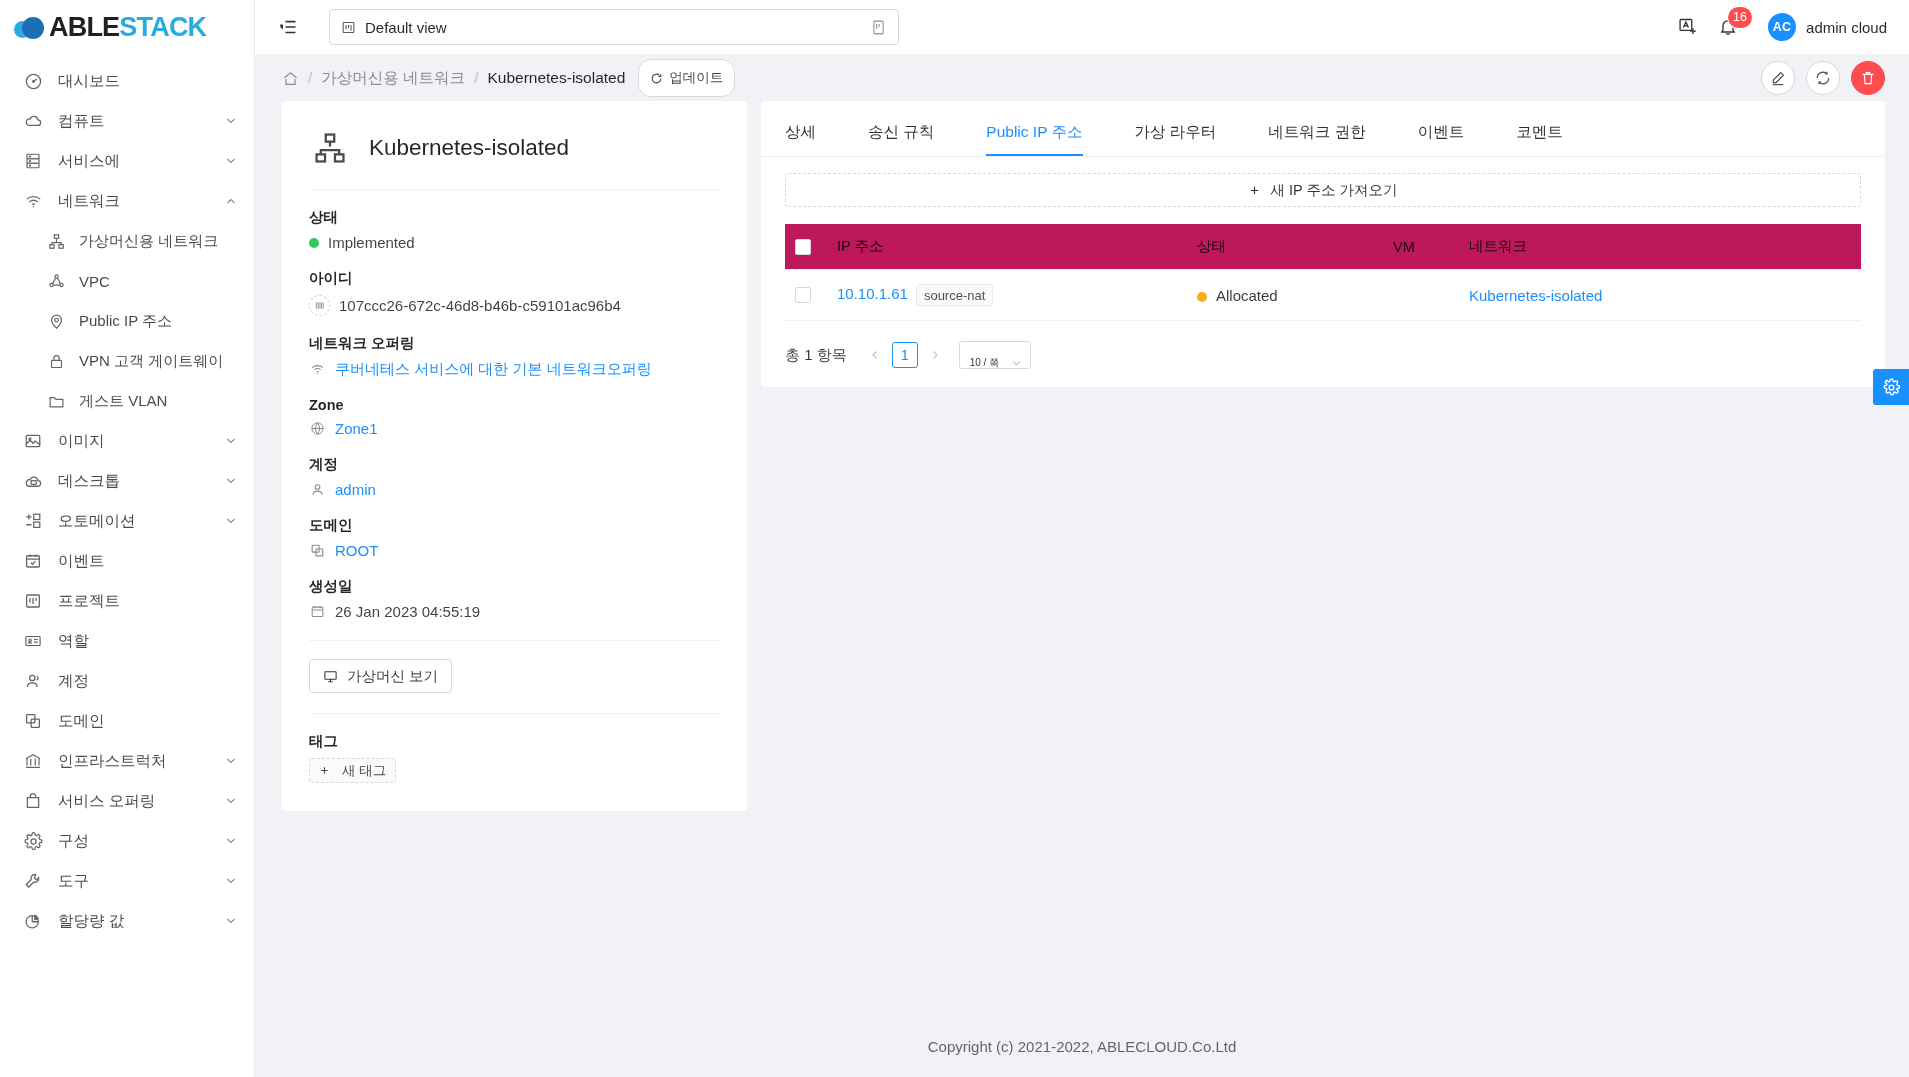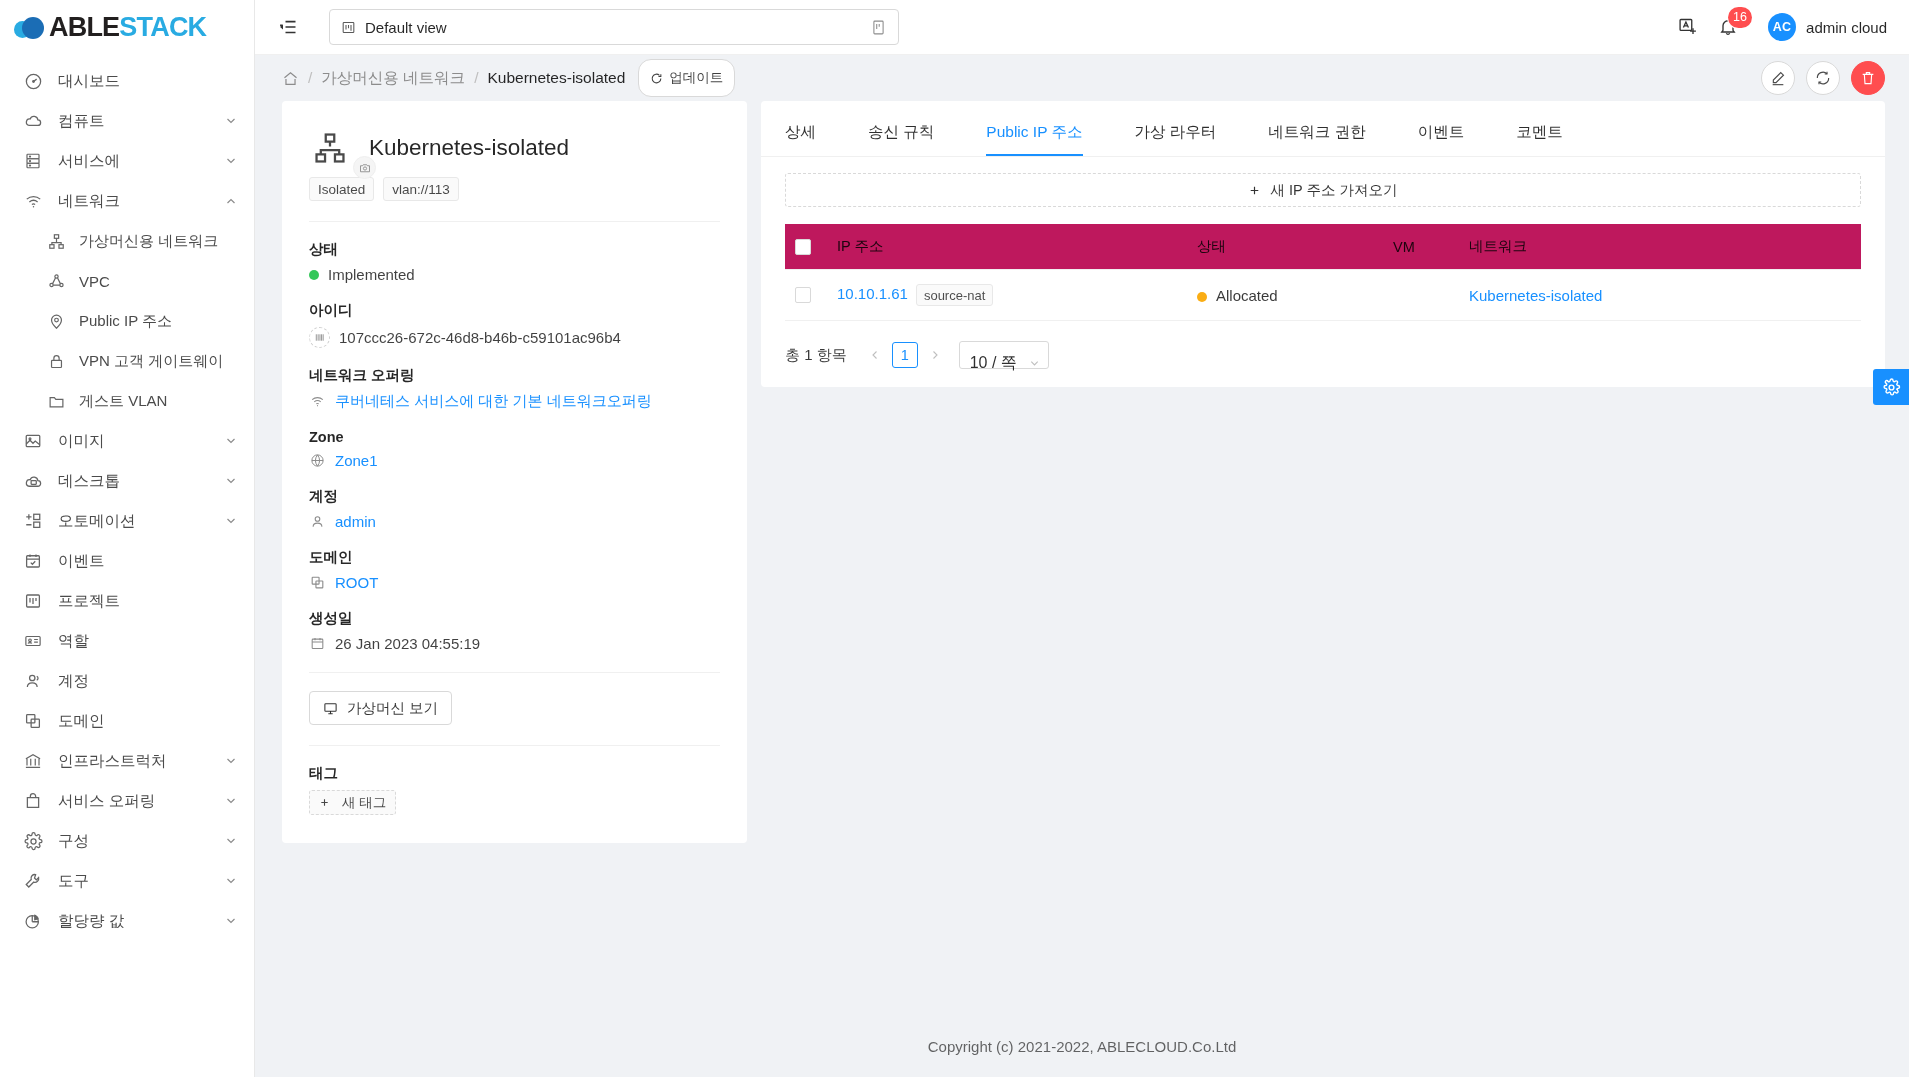--- a/index.html
+++ b/index.html
@@ -217,21 +217,21 @@
   .pg-arrow { width: 22px; height: 26px; display:flex; align-items:center; justify-content:center; color:#bfbfbf; cursor:pointer; }
   .pg-num {
     width: 26px; height: 26px; border: 1px solid #1890ff; border-radius: 3px;
     display:flex; align-items:center; justify-content:center;
     color: #1890ff; font-size: 14.5px; margin: 0 6px; cursor: pointer; background: #fff;
   }
   .pg-size {
     margin-left: 13px; height: 28px; padding: 16px 8px 0 10px;
     border: 1px solid #d9d9d9; border-radius: 3px; background: #fff;
     display: flex; align-items: center; gap: 12px;
-    font-size: 16px; color: rgba(0,0,0,0.82); cursor: pointer;
+    font-size: 10px; color: rgba(0,0,0,0.82); cursor: pointer;
   }
   .pg-size .cd { color: #bfbfbf; display:flex; }
 
   .float-settings {
     position: absolute; right: 0px; top: 268px;
     width: 36px; height: 36px; background: #1890ff;
     border-radius: 3px 0 0 3px;
     display: flex; align-items: center; justify-content: center;
     cursor: pointer; color: #fff;
   }
@@ -645,30 +645,20 @@
             <svg width="34" height="34" viewBox="0 0 24 24" fill="none" stroke="currentColor" stroke-width="1.6">
                 <rect x="9" y="2.5" width="6" height="5"></rect>
                 <rect x="2.5" y="16.5" width="6" height="5"></rect>
                 <rect x="15.5" y="16.5" width="6" height="5"></rect>
                 <path d="M12 7.5v3.5M5.5 16.5v-3h13v3"></path>
               </svg>
           </span>
           <span class="lc-title">Kubernetes-isolated</span>
         </div>
 
-        <div class="lc-chips">
-          <span class="cam-badge">
-            <svg width="12" height="12" viewBox="0 0 24 24" fill="none" stroke="currentColor" stroke-width="1.8">
-                <path d="M3 7.5h4l1.5-2h7L17 7.5h4v12H3z"></path>
-                <circle cx="12" cy="13" r="3.2"></circle>
-              </svg>
-          </span>
-          <span class="chip">Isolated</span>
-          <span class="chip">vlan://113</span>
-        </div>
 
         <div class="divider"></div>
 
         <div class="field">
           <div class="field-label">상태</div>
           <div class="field-value">
             <span class="status-dot"></span>
             <span>Implemented</span>
           </div>
         </div>

